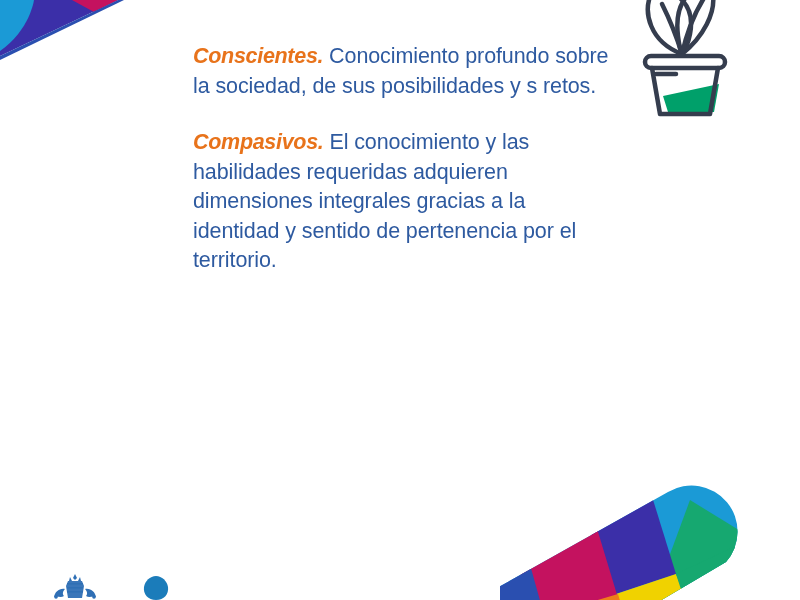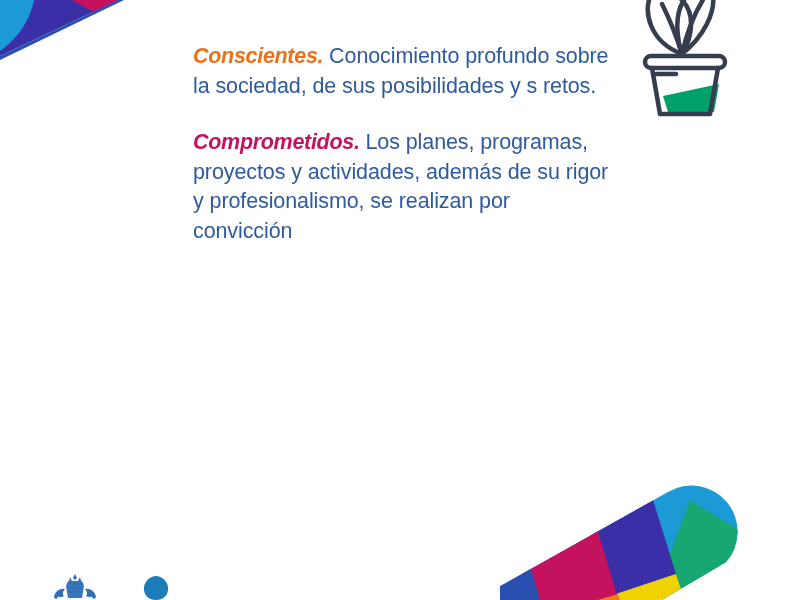--- a/index.html
+++ b/index.html
@@ -137,24 +137,24 @@
     </svg>
   </div>
 
   <div class="content">
 
     <p class="para">
       <span class="lead lead-orange">Conscientes.</span><span> Conocimiento profundo sobre la sociedad, de sus posibilidades y s retos.</span>
     </p>
 
 
-
     <p class="para">
-      <span class="lead lead-magenta">Comprometidos.</span><span> Los planes, programas, proyectos y actividades, además de su rigor y profesionalismo, se realizan por convicción</span>
+      <span class="lead lead-orange">Compasivos.</span><span> El conocimiento y las habilidades requeridas adquieren dimensiones integrales gracias a la identidad y sentido de pertenencia por el territorio.</span>
     </p>
+
 
   </div>
 
   <div class="corner-br">
     <svg width="300" height="130" viewBox="0 0 300 130" xmlns="http://www.w3.org/2000/svg">
       <defs>
         <clipPath id="ribbonClip">
 
           <path d="M-60,150 L168,22 A46,46 0 0 1 226,92 L60,190 A46,46 0 0 1 -60,150 Z"></path>
         </clipPath>

